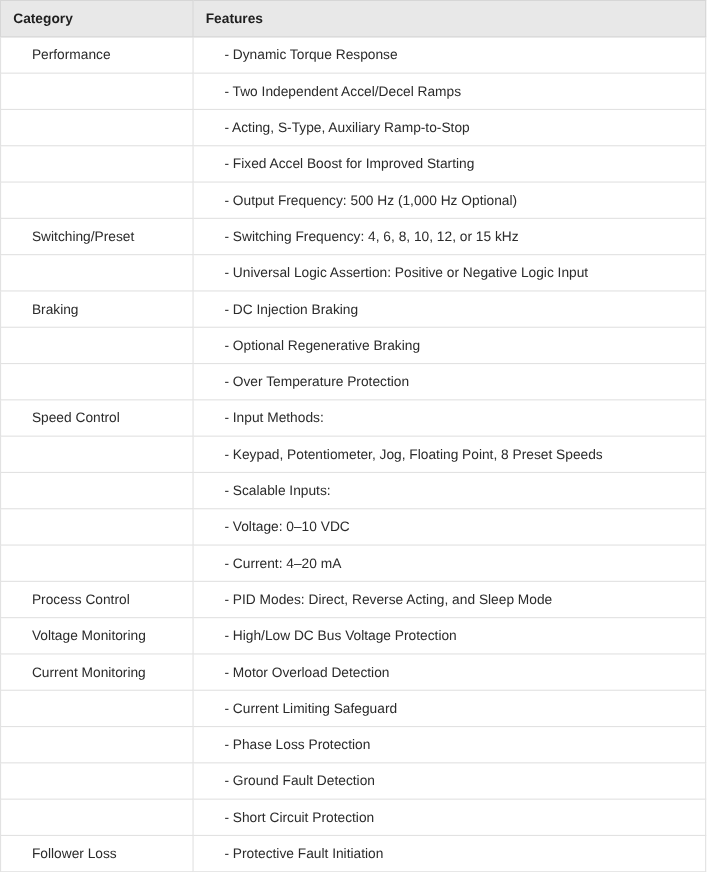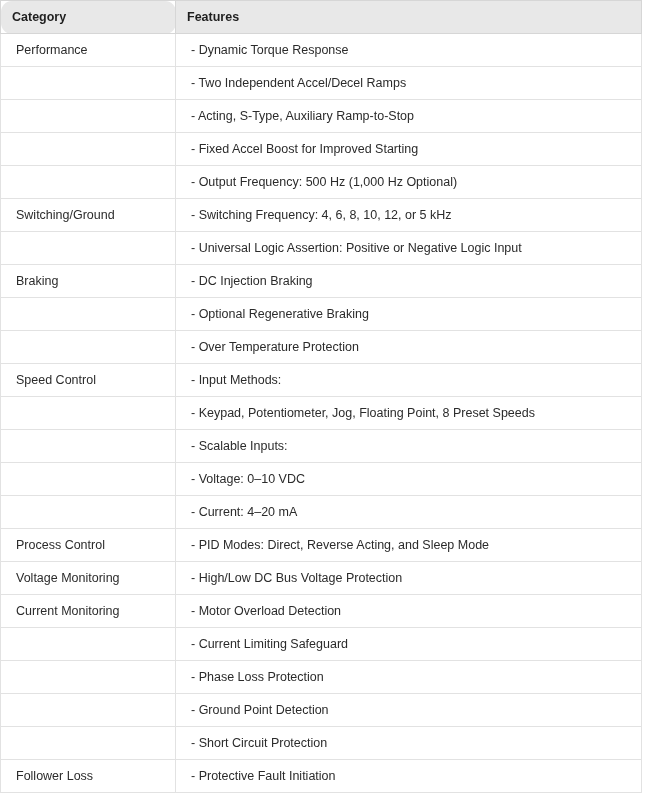--- a/index.html
+++ b/index.html
@@ -26,29 +26,28 @@
     font-weight: bold;
     font-size: 12.5px;
     color: #1f1f1f;
     padding: 9px 10px 9px 11px;
     border: 1px solid #d6d6d6;
     border-left: none;
     border-top: none;
   }
   .spec-table th:first-child {
     border-left: 1px solid #d6d6d6;
-    border-radius: 11px;
   }
   .spec-table tr:first-child th {
     border-top: 1px solid #d6d6d6;
   }
   .spec-table td {
     font-size: 12.5px;
     color: #2b2b2b;
-    padding: 9px 10px 9px 15px;
+    padding: 9px 10px 9px 28px;
     border: 1px solid #e2e2e2;
     border-left: none;
     border-top: none;
     vertical-align: middle;
     white-space: nowrap;
     overflow: hidden;
   }
   .spec-table td:first-child {
     border-left: 1px solid #e2e2e2;
   }
@@ -94,22 +93,22 @@
       </tr>
       <tr>
         <td class="cat-cell cat-empty"></td>
         <td>- Fixed Accel Boost for Improved Starting</td>
       </tr>
       <tr>
         <td class="cat-cell cat-empty"></td>
         <td>- Output Frequency: 500 Hz (1,000 Hz Optional)</td>
       </tr>
       <tr>
-        <td class="cat-cell">Switching/Ground</td>
-        <td>- Switching Frequency: 4, 6, 8, 10, 12, or 5 kHz</td>
+        <td class="cat-cell">Switching/Preset</td>
+        <td>- Switching Frequency: 4, 6, 8, 10, 12, or 15 kHz</td>
       </tr>
       <tr>
         <td class="cat-cell cat-empty"></td>
         <td>- Universal Logic Assertion: Positive or Negative Logic Input</td>
       </tr>
       <tr>
         <td class="cat-cell">Braking</td>
         <td>- DC Injection Braking</td>
       </tr>
       <tr>
@@ -155,21 +154,21 @@
       <tr>
         <td class="cat-cell cat-empty"></td>
         <td>- Current Limiting Safeguard</td>
       </tr>
       <tr>
         <td class="cat-cell cat-empty"></td>
         <td>- Phase Loss Protection</td>
       </tr>
       <tr>
         <td class="cat-cell cat-empty"></td>
-        <td>- Ground Point Detection</td>
+        <td>- Ground Fault Detection</td>
       </tr>
       <tr>
         <td class="cat-cell cat-empty"></td>
         <td>- Short Circuit Protection</td>
       </tr>
       <tr>
         <td class="cat-cell">Follower Loss</td>
         <td>- Protective Fault Initiation</td>
       </tr>
     </tbody>

